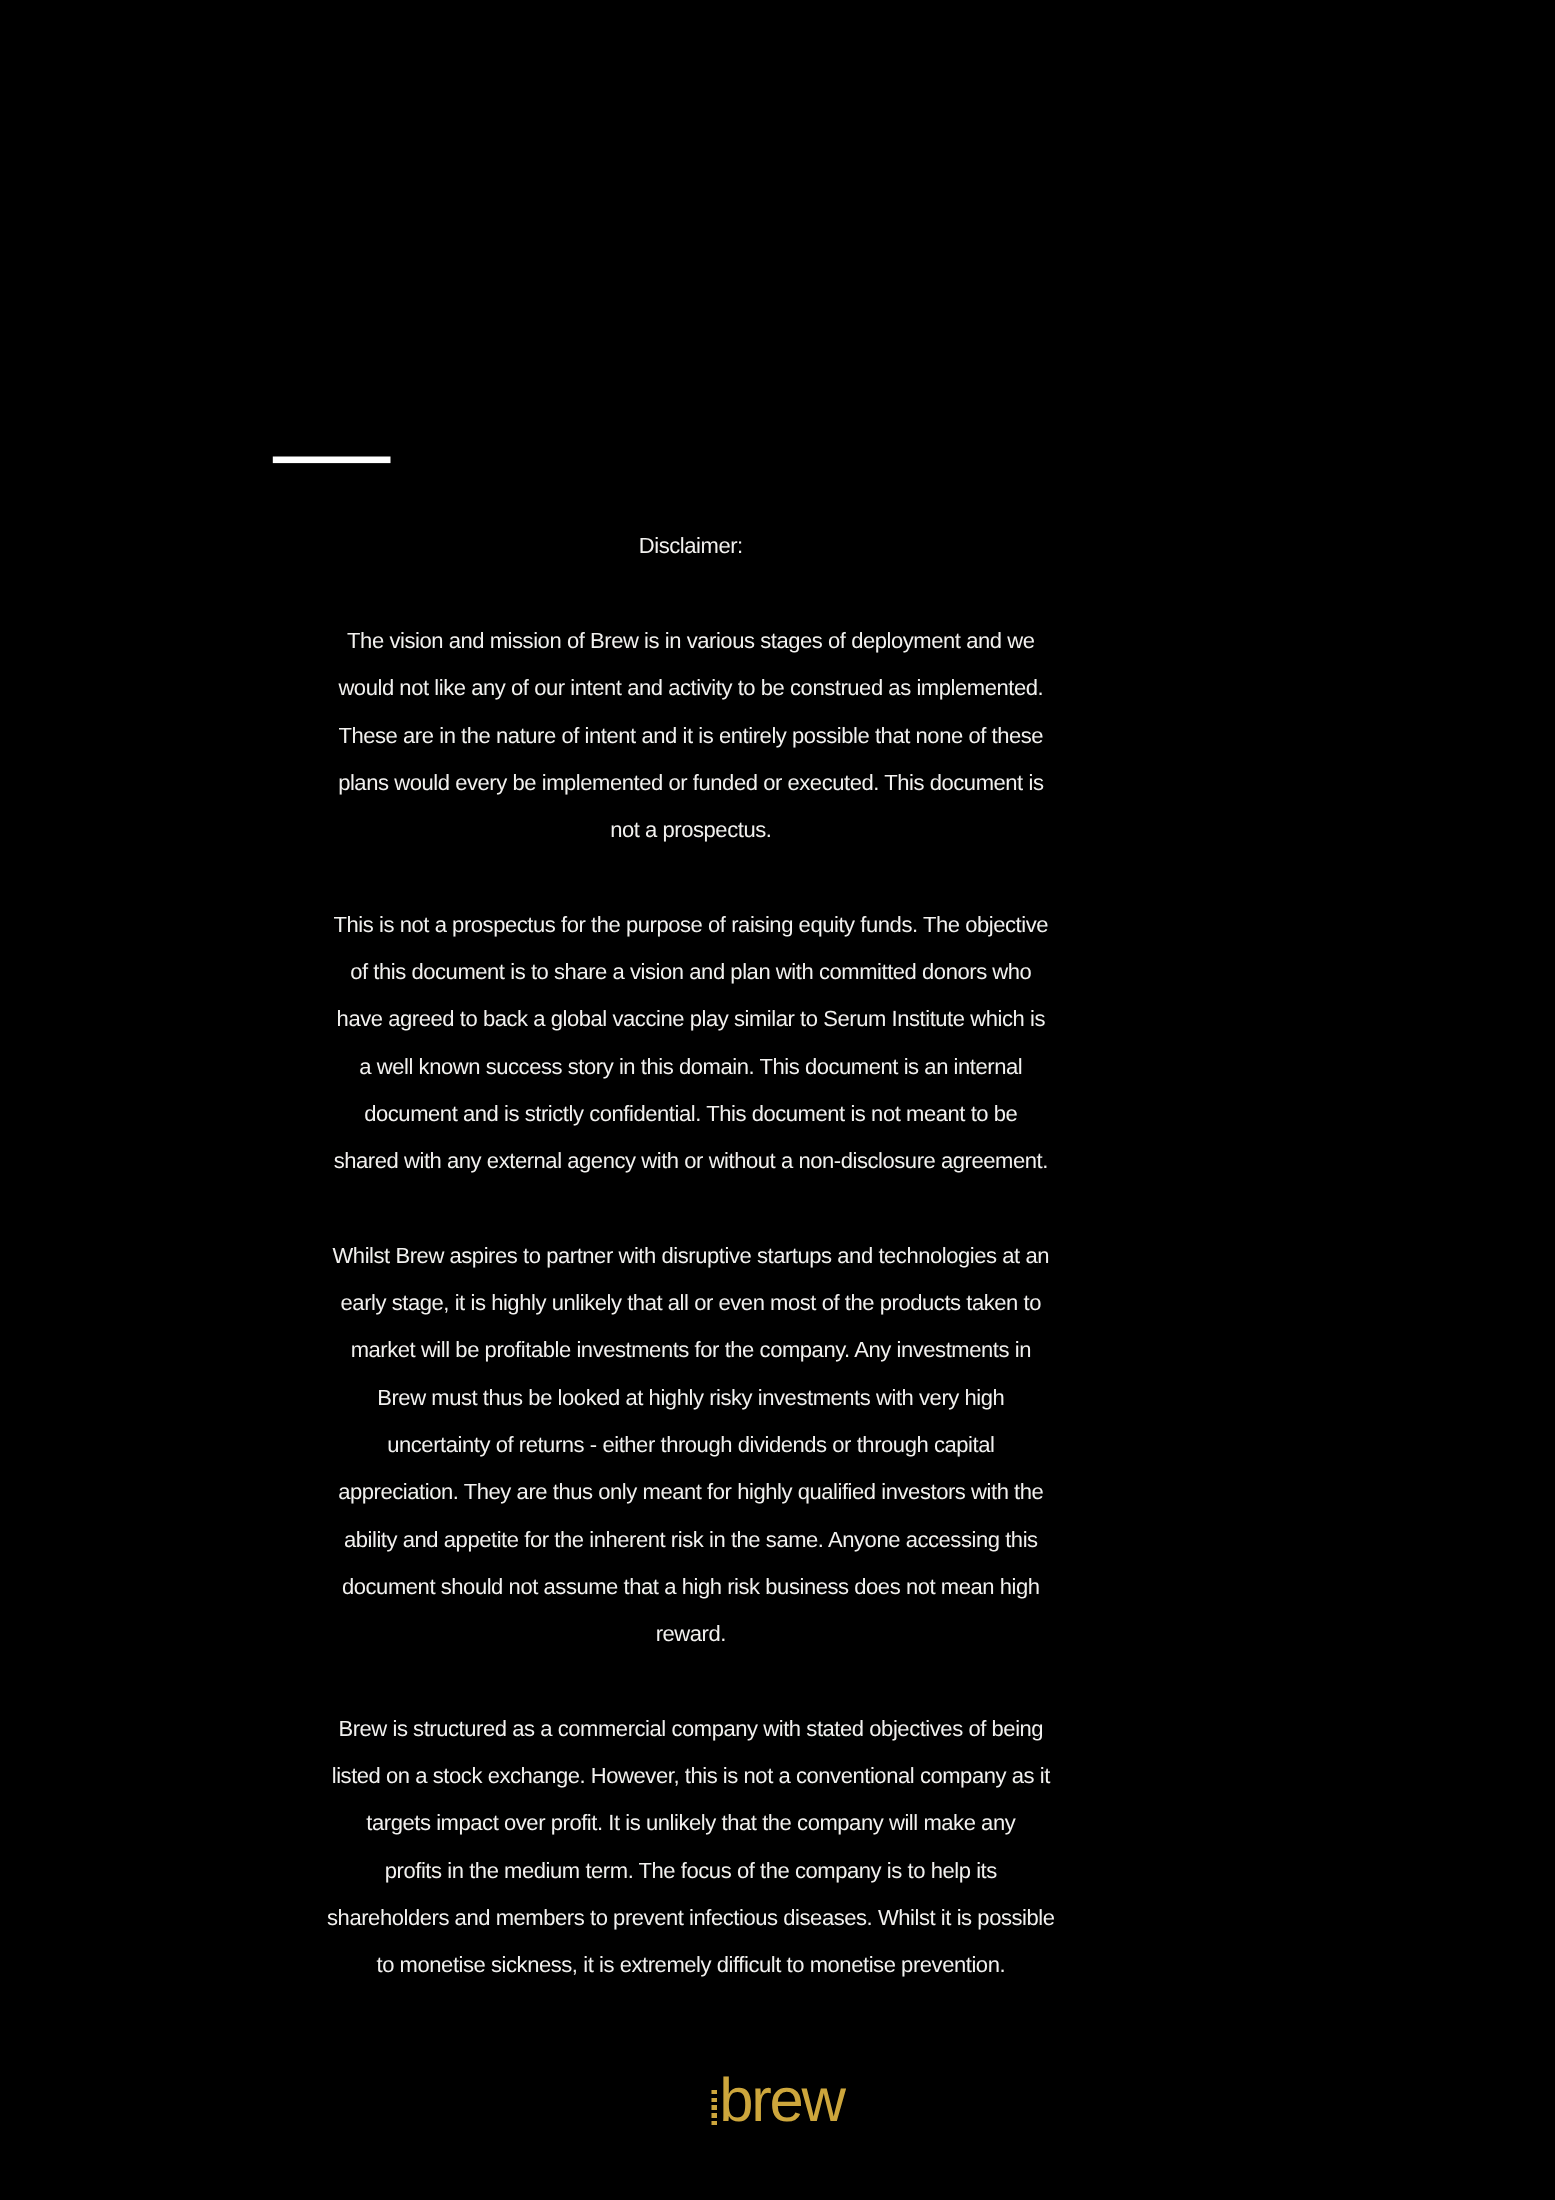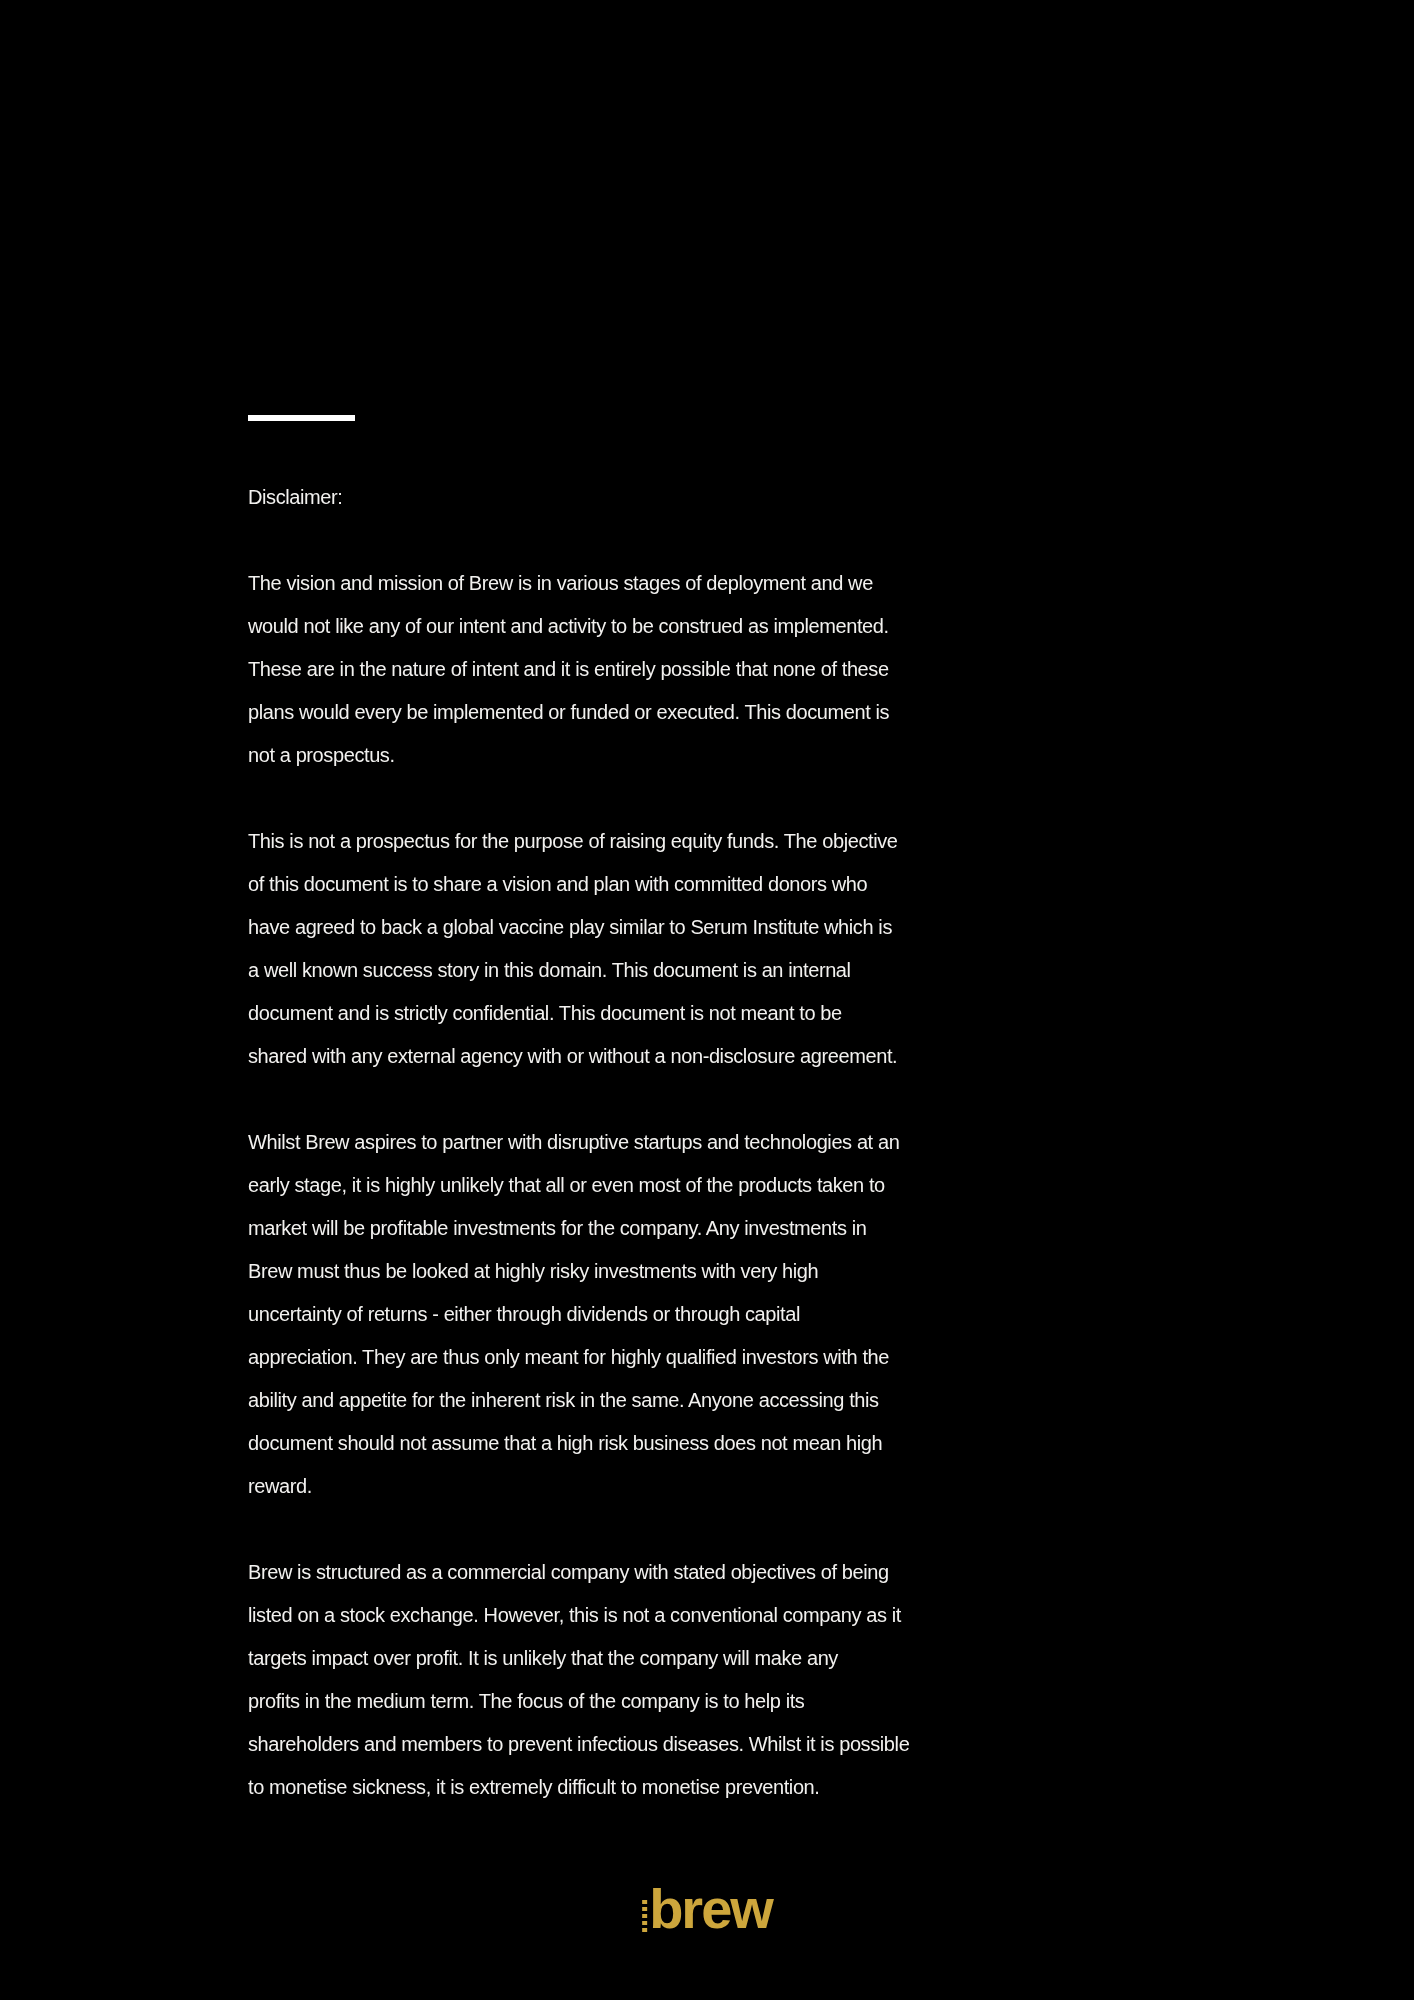--- a/index.html
+++ b/index.html
@@ -30,20 +30,21 @@
     width: 760px;
     color: #f2f1ef;
     font-size: 20px;
     font-weight: 300;
     letter-spacing: -0.4px;
     line-height: 43px;
   }
   .content p {
     margin: 0 0 43px 0;
     white-space: pre-line;
+    text-align: center;
   }
   .logo {
     position: absolute;
     top: 1883px;
     left: 50%;
     transform: translateX(-50%);
     display: flex;
     align-items: flex-end;
   }
   .logo-dots {
@@ -56,21 +57,21 @@
       to bottom,
       #cda63c 0px, #cda63c 4px,
       transparent 4px, transparent 7px
     );
   }
   .logo-text {
     display: inline-block;
     color: #cda63c;
     font-size: 56px;
     line-height: 0.93;
-    font-weight: 700;
+    font-weight: 400;
     letter-spacing: -2px;
   }
 </style>
 </head>
 <body>
 
 <div class="page">
 
   <div class="top-rule"></div>
 

